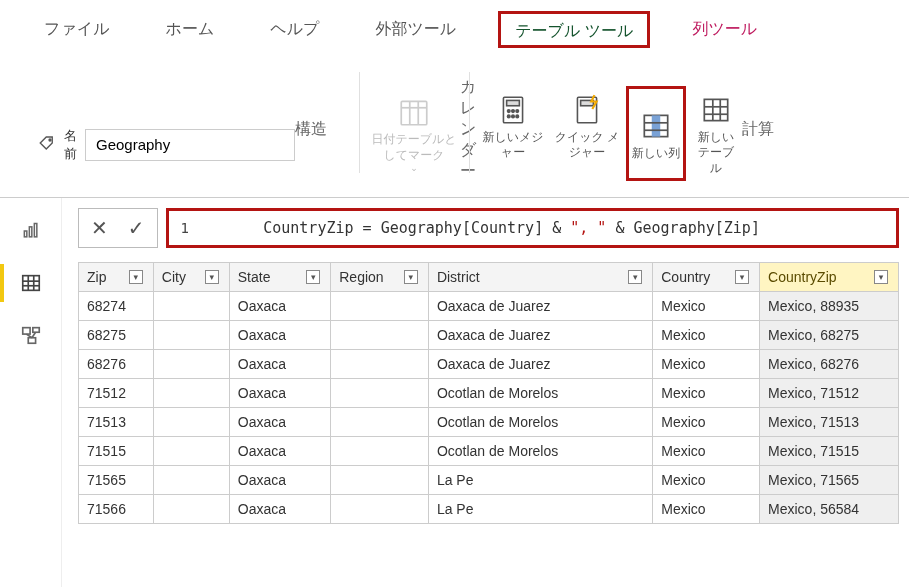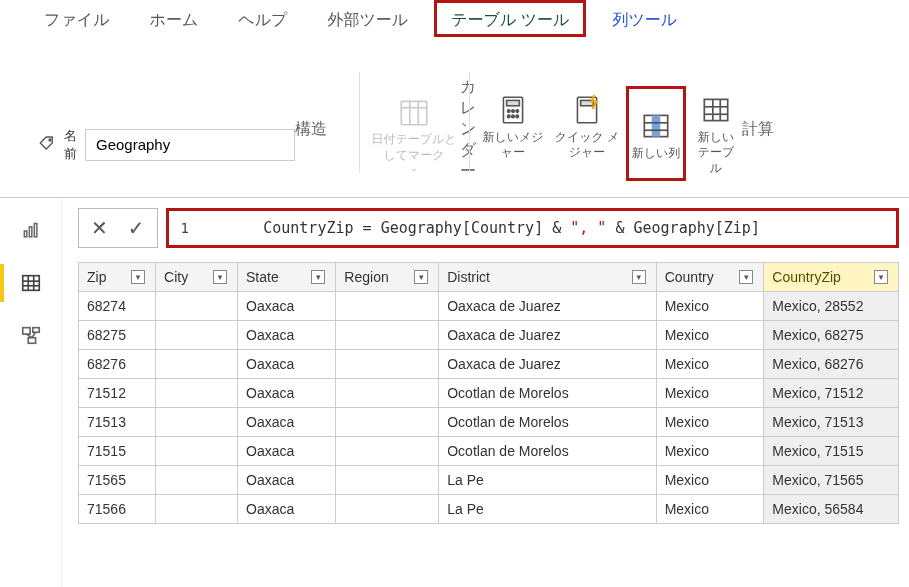--- a/index.html
+++ b/index.html
@@ -7,39 +7,39 @@
     font-family: "Segoe UI", "Yu Gothic UI", "Meiryo", sans-serif;
     font-size: 13px;
     color: #333;
     background: #fff;
     width: 909px;
     overflow: hidden;
   }
   
   .tabs {
     display: flex;
-    align-items: flex-start;
+    align-items: center;
     height: 58px;
     padding: 0 30px;
-    gap: 12px;
+    gap: 28px;
   }
   .tab {
     padding: 10px 14px 6px 14px;
     font-size: 16px;
     color: #555;
     cursor: pointer;
     border-bottom: 3px solid transparent;
   }
   .tab.active {
     color: #14532d;
     border: 3px solid #b41412;
     padding: 7px 14px 3px 14px;
   }
   .tab.col {
-    color: #1d4ed8;
+    color: #be185d;
   }
   
   .ribbon {
     display: flex;
     padding: 8px 30px 2px 30px;
     border-bottom: 1px solid #ccc;
     height: 140px;
   }
   .ribbon-group {
     display: flex;
@@ -167,21 +167,21 @@
     text-align: left;
     white-space: nowrap;
     overflow: hidden;
   }
   .grid th {
     background: #f4f4f4;
     font-weight: 400;
     color: #333;
     position: relative;
   }
-  .grid th .hd { display:flex; align-items:center; justify-content:space-between; gap:22px; }
+  .grid th .hd { display:flex; align-items:center; justify-content:space-between; gap:14px; }
   .grid th.active { background:#fff5c2; color:#5a4b00; font-weight:500; }
   .grid td.active { background:#efefef; }
   .dd {
     width:14px; height:14px; border:1px solid #888; display:inline-flex;
     align-items:center; justify-content:center; font-size:9px; color:#555;
     background:#fff;
   }
   .col-zip{width:70px;} .col-city{width:54px;} .col-state{width:95px;}
   .col-region{width:88px;} .col-district{width:210px;} .col-country{width:100px;}
   .col-czip{width:130px;}
@@ -380,21 +380,21 @@
         </tr>
       </thead>
       <tbody id="grid-body">
           <tr>
             <td>68274</td>
             <td></td>
             <td>Oaxaca</td>
             <td></td>
             <td>Oaxaca de Juarez</td>
             <td>Mexico</td>
-            <td class="active">Mexico, 28552</td>
+            <td class="active">Mexico, 88935</td>
           </tr>
           <tr>
             <td>68275</td>
             <td></td>
             <td>Oaxaca</td>
             <td></td>
             <td>Oaxaca de Juarez</td>
             <td>Mexico</td>
             <td class="active">Mexico, 68275</td>
           </tr>

